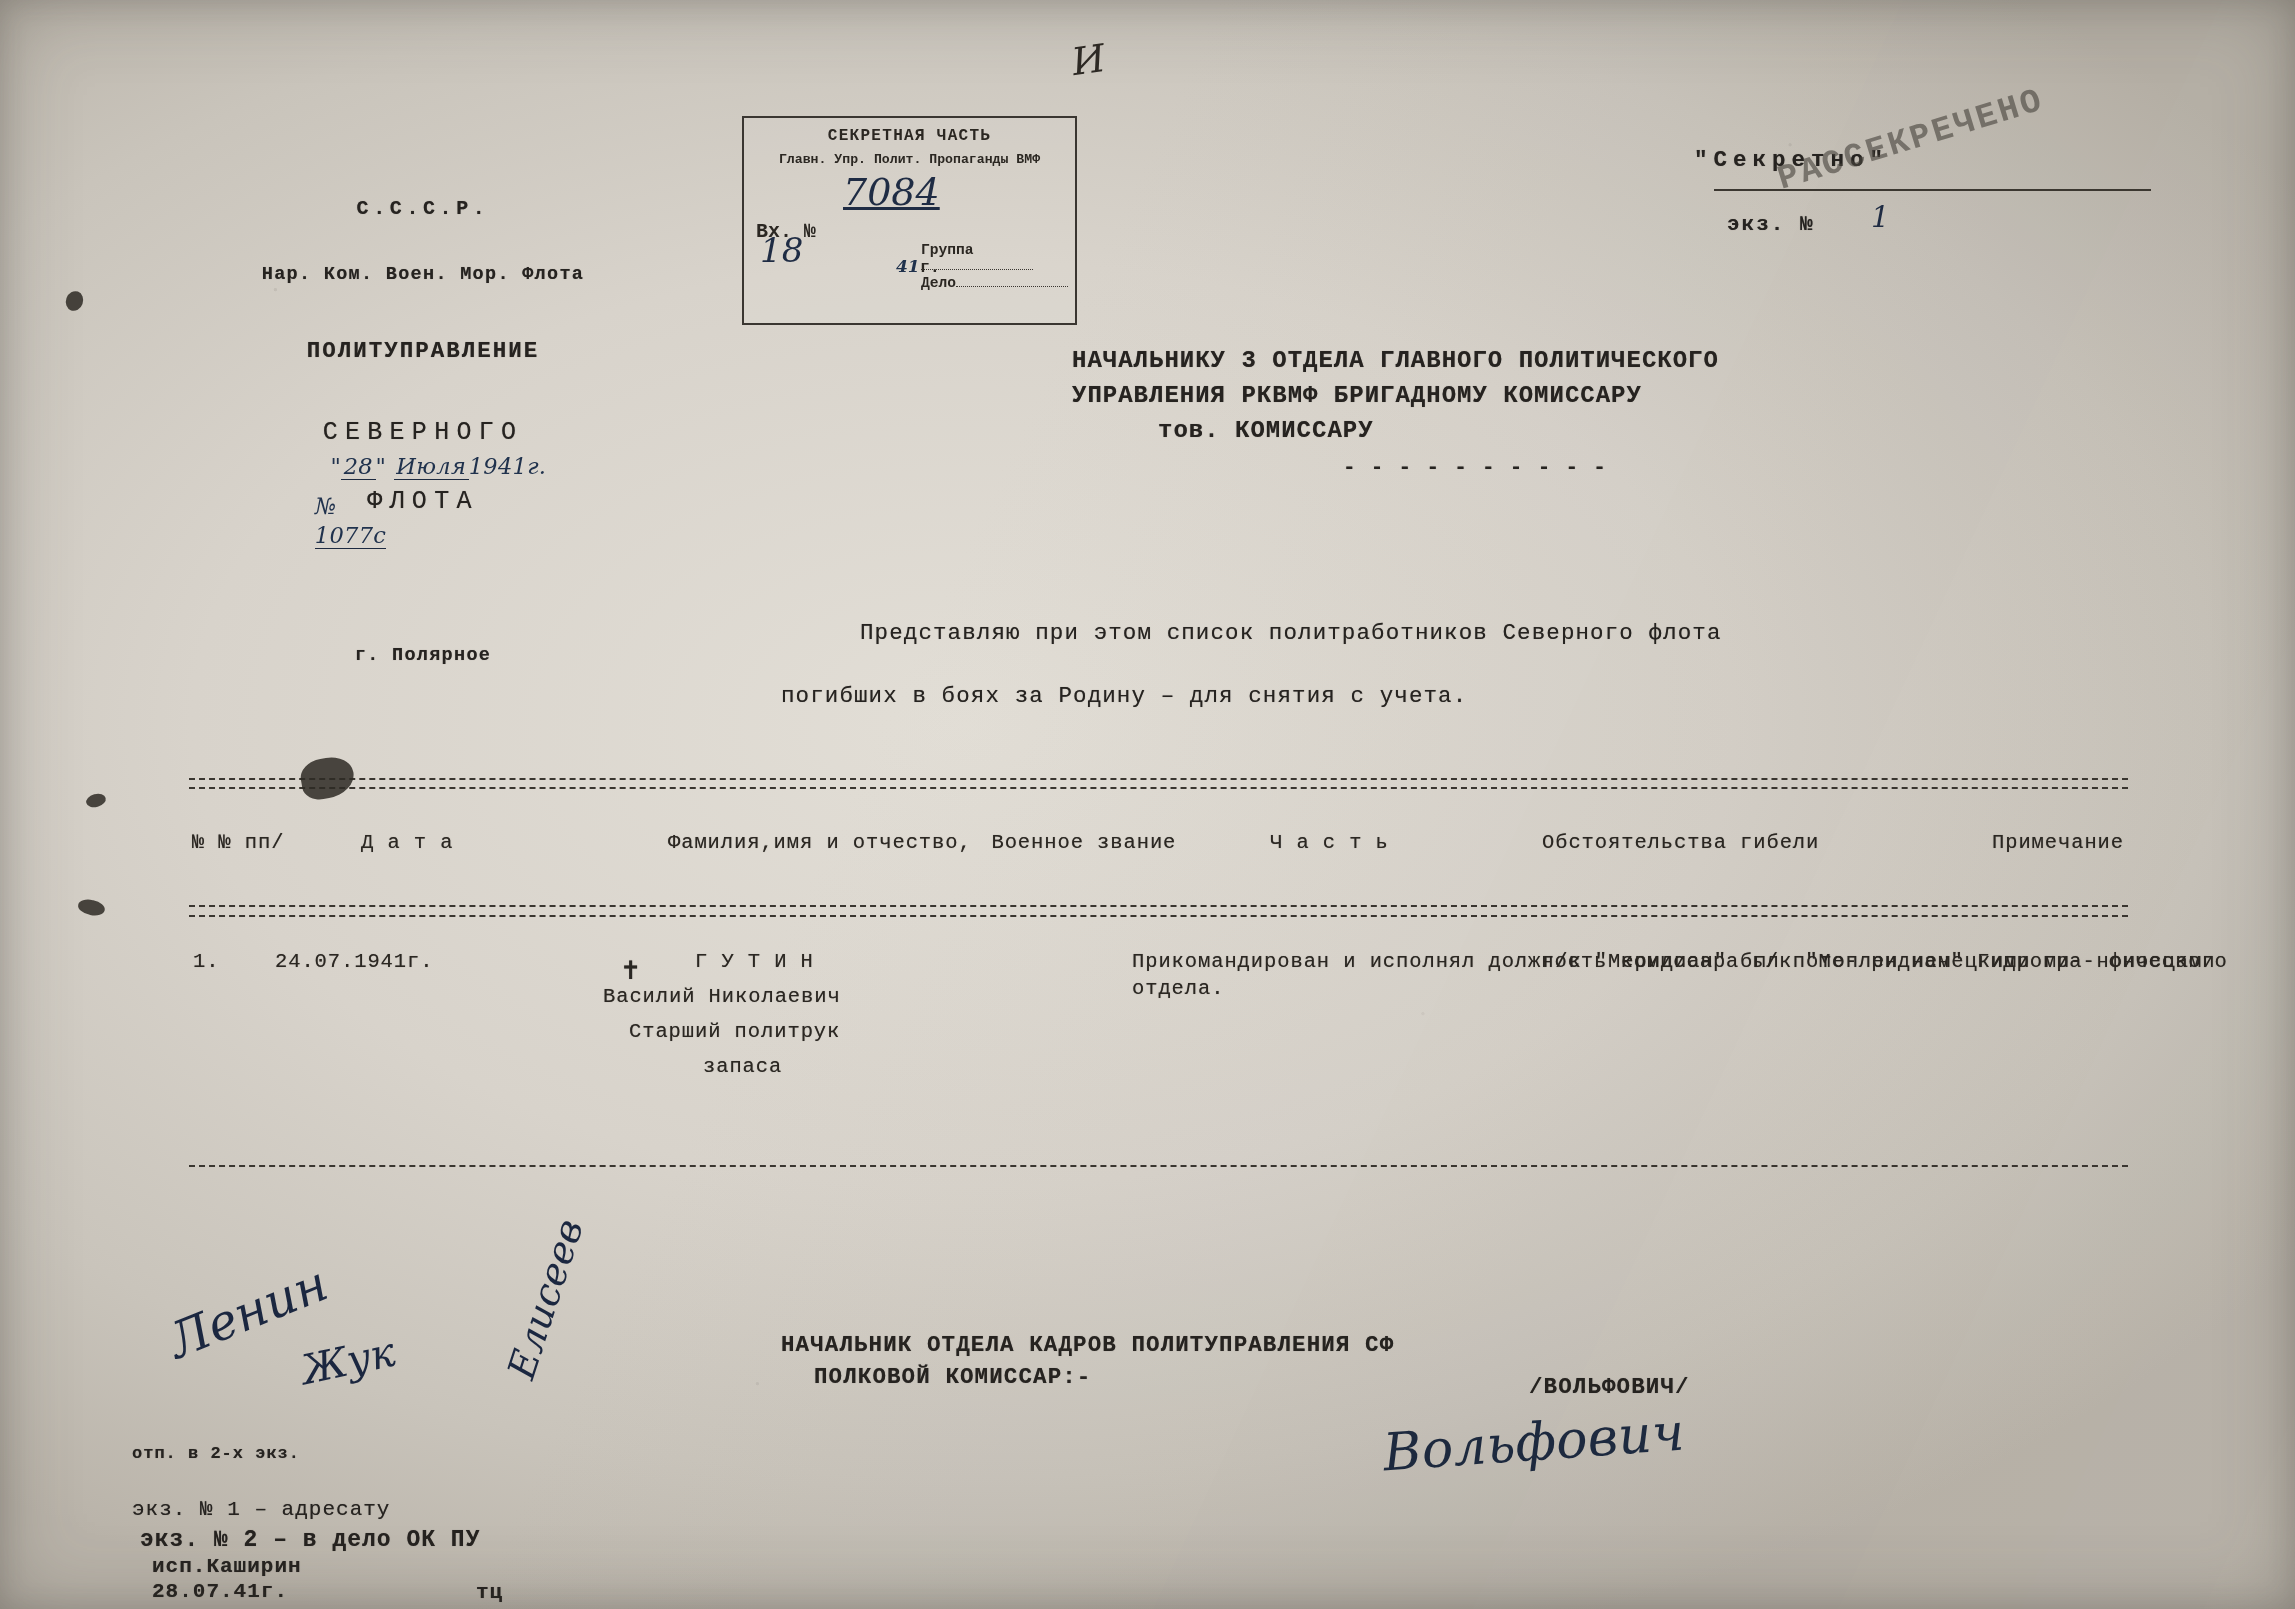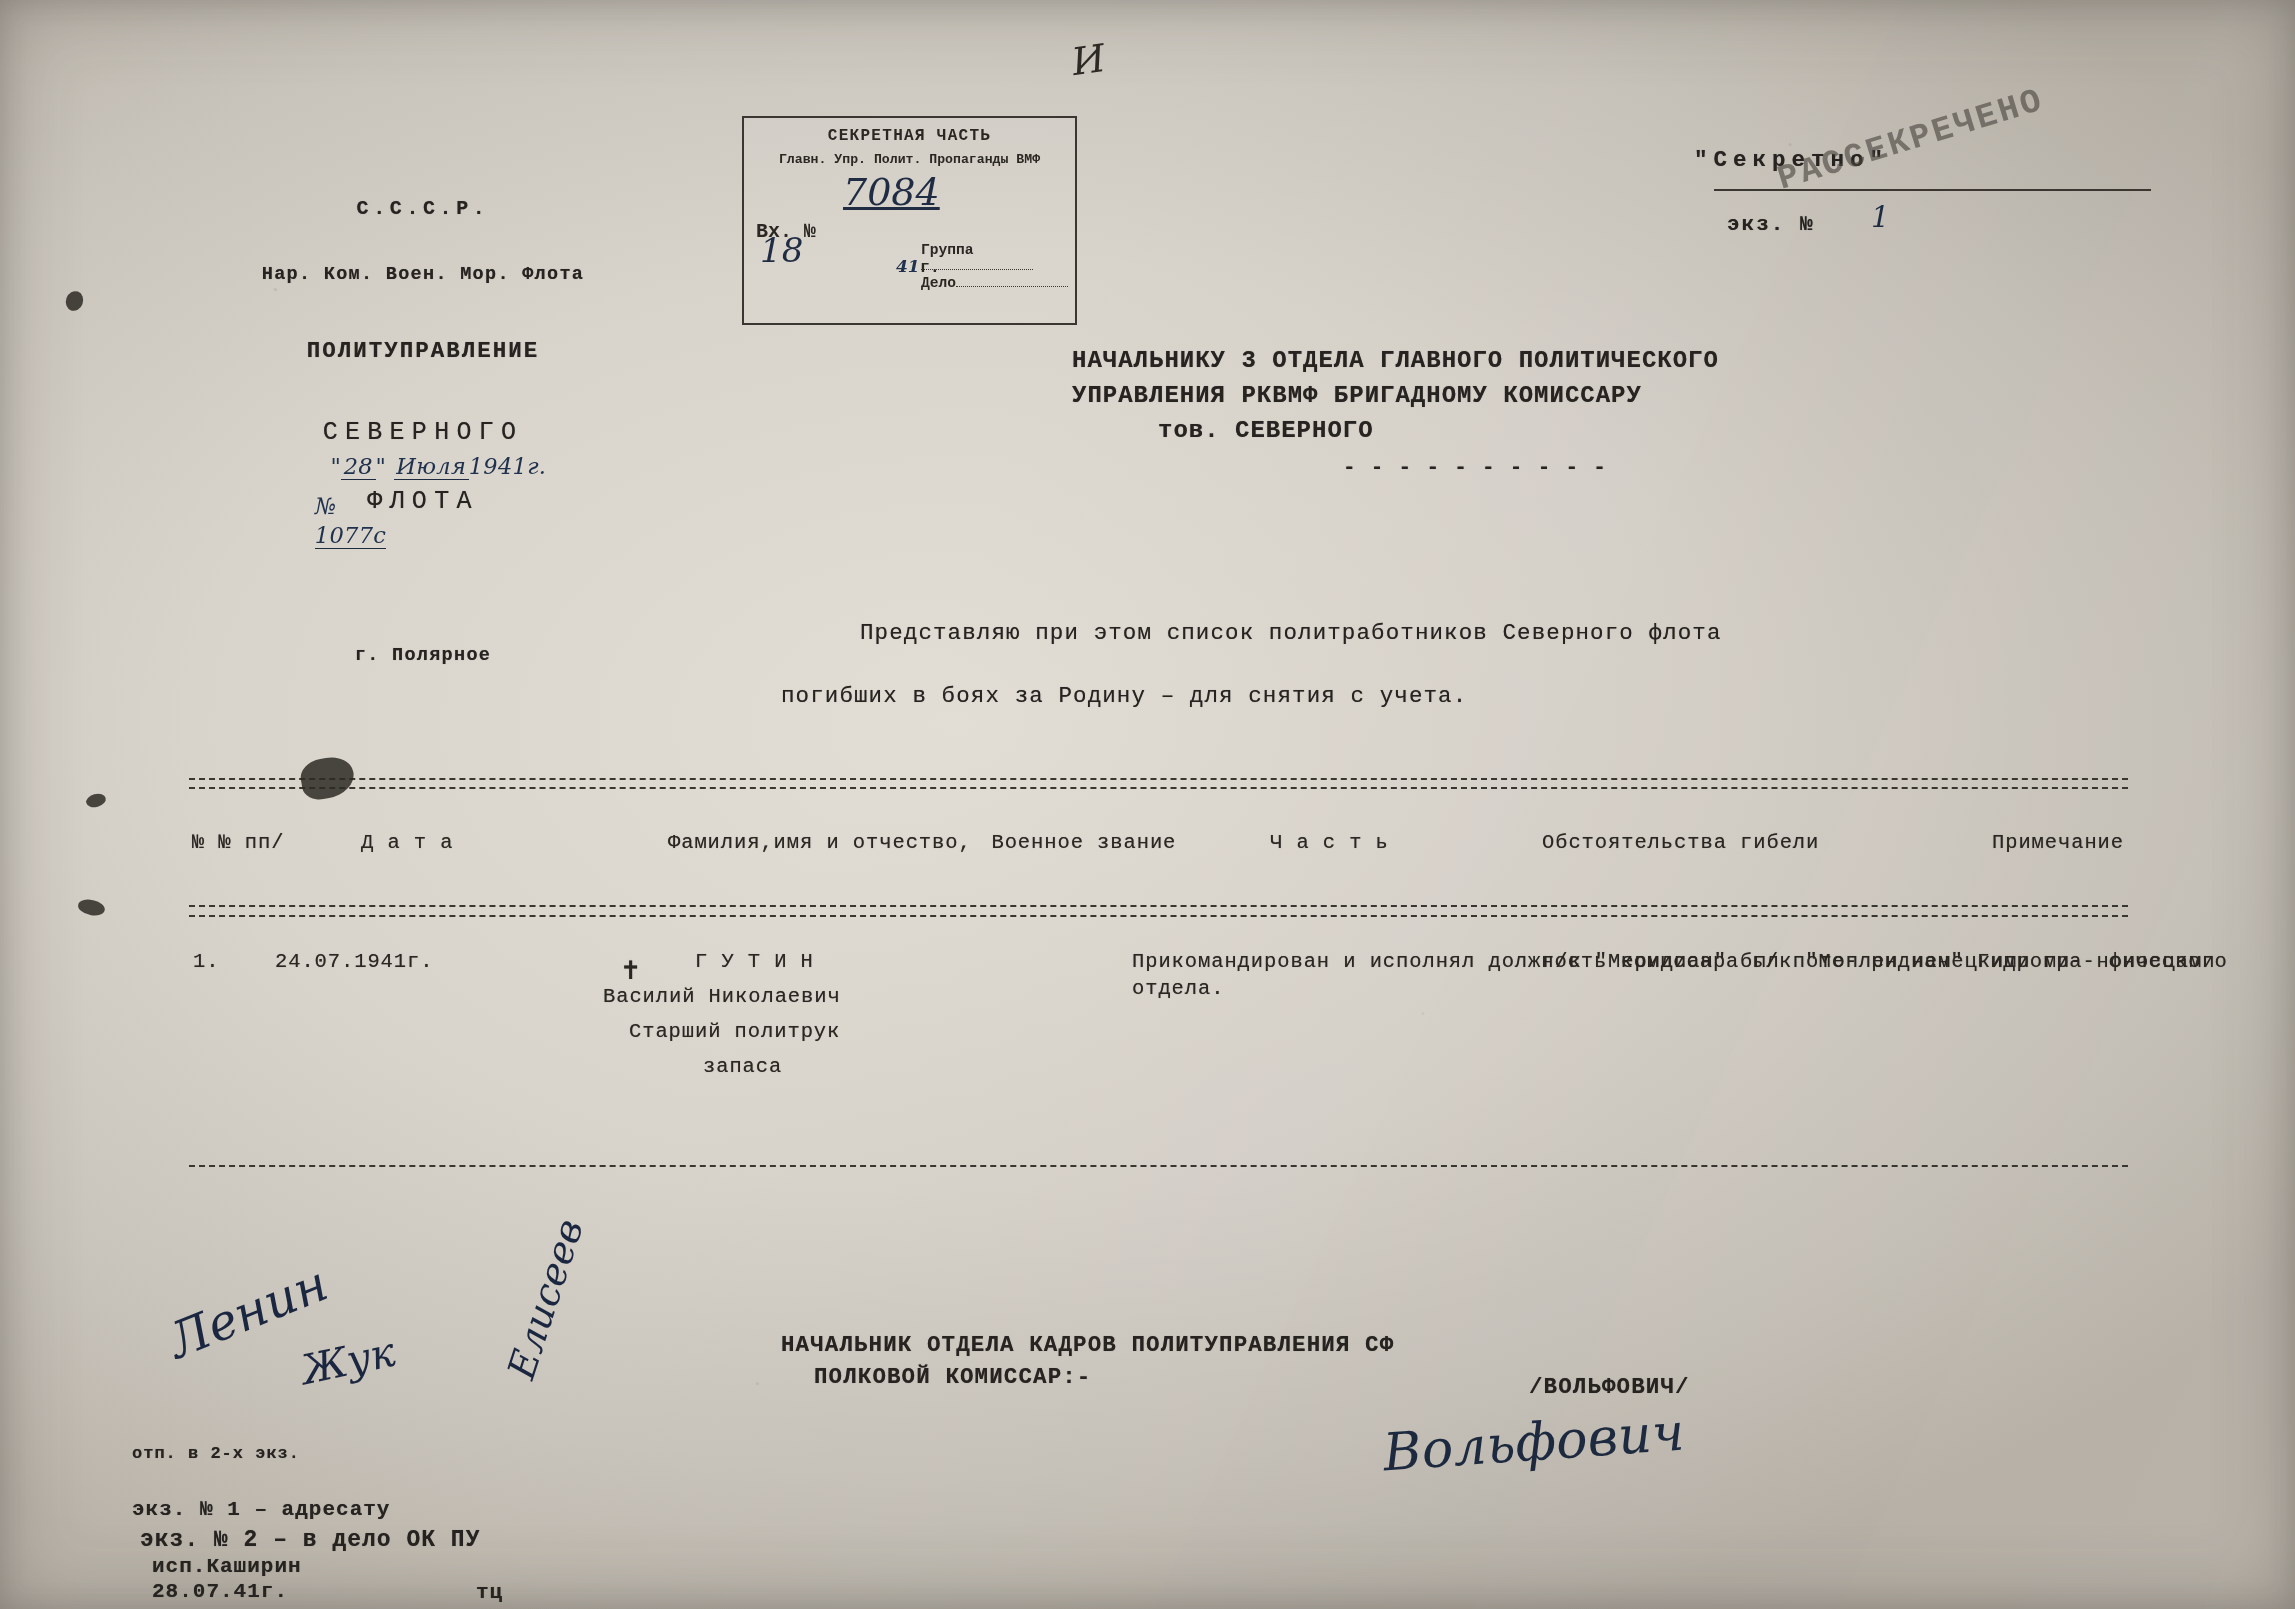--- a/index.html
+++ b/index.html
@@ -168,21 +168,21 @@
     position: absolute;
     font-family: "DejaVu Serif", serif; font-style: italic;
     color: #1b2740;
   }
   #scr1 { left: 165px; top: 1284px; font-size: 49px; transform: rotate(-22deg); }
   #scr2 { left: 301px; top: 1337px; font-size: 41px; transform: rotate(-12deg); }
   #scr3 { left: 463px; top: 1277px; font-size: 38px; transform: rotate(-72deg); }
 
   
   #f1 { left: 132px; top: 1443px; font-size: 17px; letter-spacing: 1px; font-weight: bold; }
-  #f2 { left: 132px; top: 1497px; font-size: 21px; letter-spacing: 1px; font-weight: bold; }
+  #f2 { left: 132px; top: 1497px; font-size: 21px; letter-spacing: 1px; font-weight: normal; }
   #f3 { left: 132px; top: 1526px; font-size: 23px; letter-spacing: 1px; font-weight: bold; margin-left: 8px; }
   #f4 { left: 152px; top: 1554px; font-size: 21px; letter-spacing: 1px; font-weight: bold; }
   #f5 { left: 152px; top: 1579px; font-size: 21px; letter-spacing: 1px; font-weight: bold; }
   #f6 { left: 476px; top: 1580px; font-size: 21px; letter-spacing: 1px; font-weight: bold; }
 
   
   #cross { position: absolute; left: 622px; top: 953px; font-size: 29px; color: #2a2723; }
 </style>
 </head>
 <body>
@@ -226,21 +226,21 @@
   <div class="tx" id="pencil-mark">И</div>
 
   <div class="tx ink" id="secret-word">"Секретно"</div>
   <div id="secret-rule"></div>
   <div class="tx ink" id="ekz-line">экз. №</div>
   <div class="tx hand" id="ekz-num">1</div>
   <div class="tx" id="declassified">РАССЕКРЕЧЕНО</div>
 
   <div class="tx ink" id="addressee"><span>НАЧАЛЬНИКУ 3 ОТДЕЛА ГЛАВНОГО ПОЛИТИЧЕСКОГО</span>
 <span>УПРАВЛЕНИЯ РКВМФ БРИГАДНОМУ КОМИССАРУ</span>
-<span style="padding-left:86px;">тов. СЕВЕРНОГО</span></div>
+<span style="padding-left:86px;">тов. КОМИССАРУ</span></div>
   <div class="tx ink" id="addressee-dashes">- - - - - - - - - -</div>
 
   <div class="tx ink" id="body2">погибших в боях за Родину – для снятия с учета.</div>
   <div class="tx ink" id="body1">Представляю при этом список политработников Северного флота</div>
 
   <div class="dline" style="top:778px;"></div>
   <div class="dline" style="top:787px;"></div>
   <div class="dline" style="top:905px;"></div>
   <div class="dline" style="top:915px;"></div>
   <div class="dline thin" style="top:1165px;"></div>

